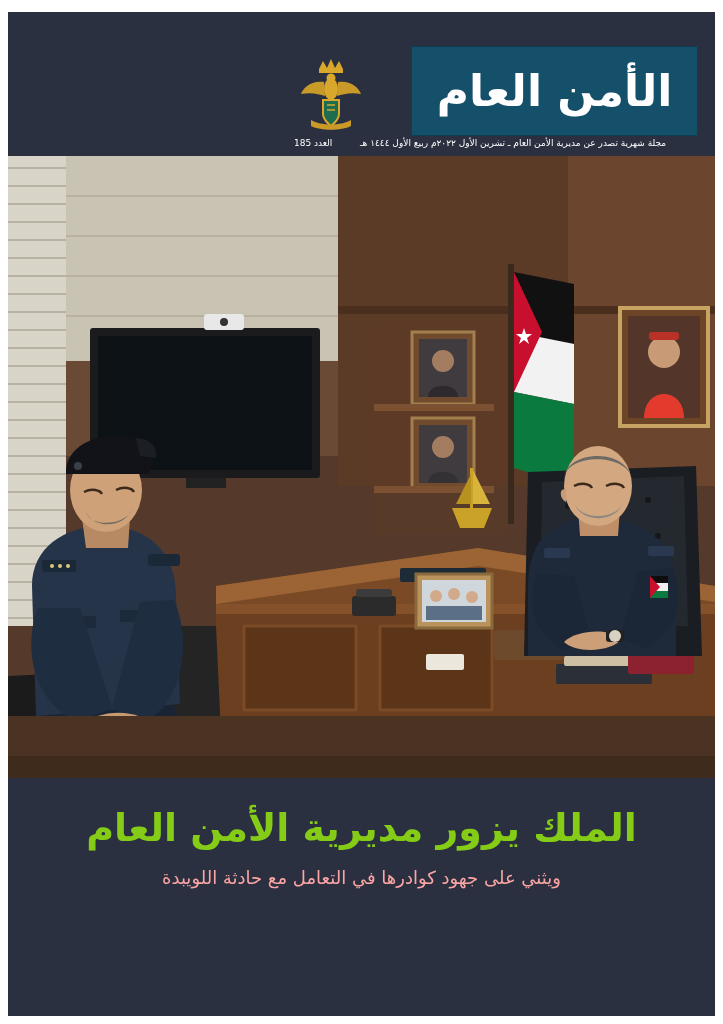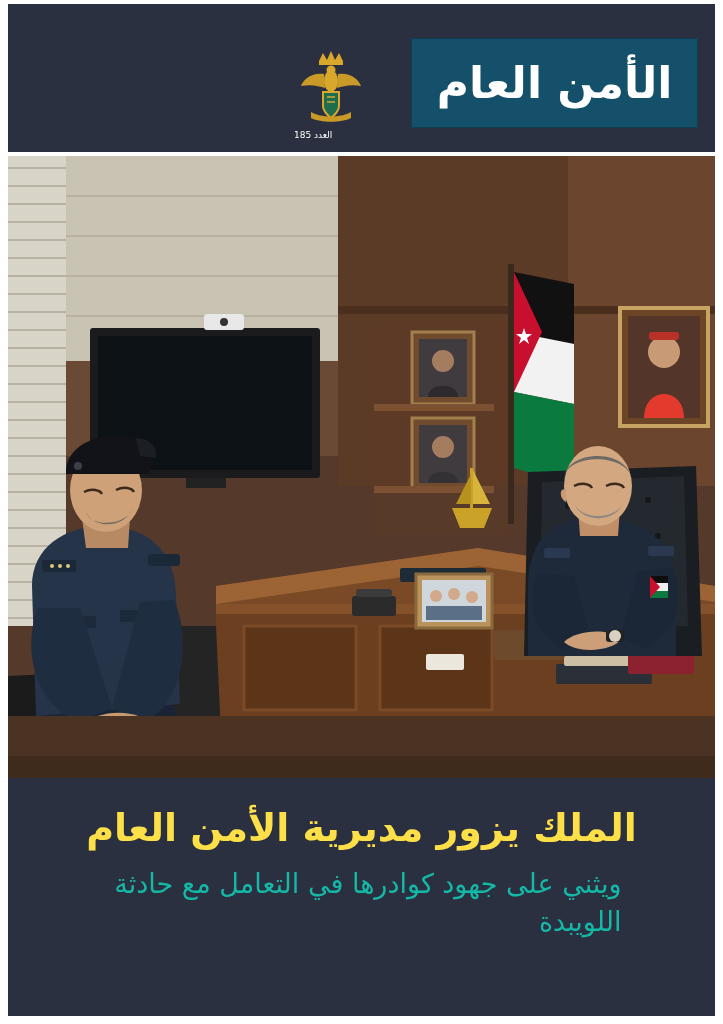--- a/index.html
+++ b/index.html
@@ -19,21 +19,21 @@
     width: 723px;
     height: 1024px;
     background: #ffffff;
     box-sizing: border-box;
   }
 
   
   .masthead {
     position: absolute;
     left: 8px;
-    top: 4px;
+    top: 12px;
     width: 707px;
     height: 148px;
     background: #2b3040;
     overflow: hidden;
   }
 
   .masthead-logo-block {
     position: absolute;
     left: 403px;
     top: 34px;
@@ -112,31 +112,31 @@
     height: 238px;
     background: #2b3040;
     display: flex;
     flex-direction: column;
     align-items: center;
     justify-content: flex-start;
     padding-top: 28px;
     box-sizing: border-box;
   }
   .headline-main {
-    color: #fde047;
+    color: #84cc16;
     font-size: 38px;
     font-weight: bold;
     direction: rtl;
     text-align: center;
     line-height: 1.18;
     white-space: nowrap;
   }
   .headline-sub {
-    color: #14b8a6;
-    font-size: 27px;
+    color: #fca5a5;
+    font-size: 18px;
     direction: rtl;
     text-align: right;
     line-height: 1.42;
     margin-top: 14px;
     max-width: 520px;
   }
 </style>
 </head>
 <body>
 
@@ -161,20 +161,21 @@
         <path d="M28 49 L36 49 M28 54 L36 54" stroke="#d8a72b" stroke-width="1.5"></path>
 
         <path d="M12 64 C22 70 42 70 52 64 L52 70 C42 75 22 75 12 70 Z" fill="#c99a27"></path>
       </svg>
     </div>
 
     <div class="masthead-logo-block">
       <span class="masthead-title">الأمن العام</span>
     </div>
 
+    <div class="tagline">مجلة شهرية تصدر عن مديرية الأمن العام   ـ   تشرين الأول ٢٠٢٢م  ربيع الأول ١٤٤٤ هـ</div>
     <div class="issue-number">العدد 185</div>
   </div>
 
   <div class="photo">
     <svg width="707" height="622" viewBox="0 0 707 622" role="img">
 
       <rect x="0" y="0" width="707" height="622" fill="#55392a"></rect>
       <rect x="0" y="0" width="707" height="300" fill="#6a4a34"></rect>
 
       <rect x="0" y="0" width="58" height="470" fill="#d9d4c8"></rect>

